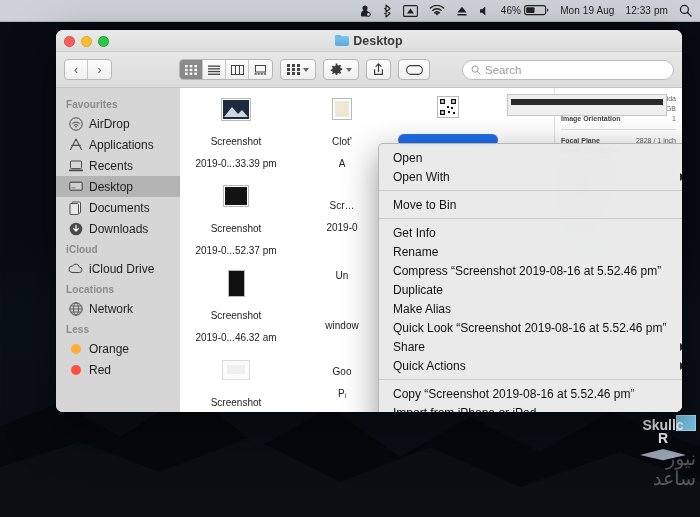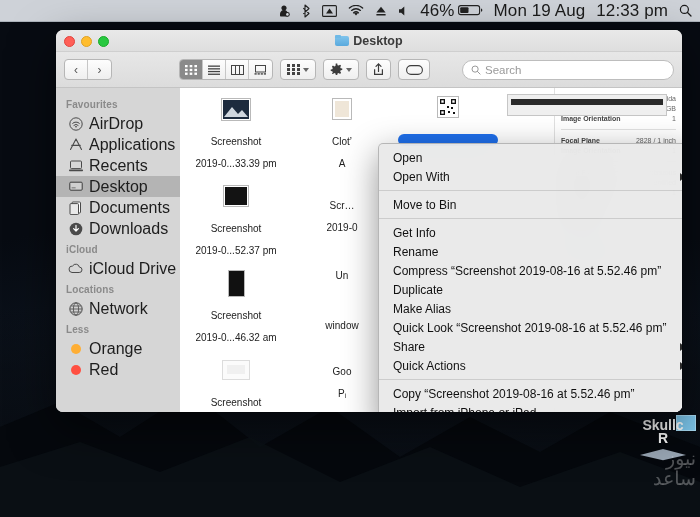--- a/index.html
+++ b/index.html
@@ -29,21 +29,21 @@
   
   #menubar {
     position: absolute; top: 0; left: 0; right: 0; height: 22px;
     background: rgba(223,228,233,0.92);
     border-bottom: 1px solid rgba(150,158,168,0.6);
     display: flex; align-items: center; justify-content: flex-end;
     padding-right: 8px; gap: 11px;
     font-size: 11.5px; color: #1b1b1b;
   }
   #menubar .mb-icon { display: flex; align-items: center; }
-  #menubar .mb-text { font-size: 17px; letter-spacing: .1px; }
+  #menubar .mb-text { font-size: 10px; letter-spacing: .1px; }
   .batt-wrap { display: flex; align-items: center; gap: 3px; }
 
   
   #finder {
     position: absolute; left: 56px; top: 30px; width: 626px; height: 382px;
     border-radius: 7px;
     box-shadow: 0 16px 45px rgba(0,0,0,.55), 0 0 0 .5px rgba(0,0,0,.35);
     overflow: hidden;
     background: #fff;
   }
@@ -102,21 +102,21 @@
 
   
   #sidebar {
     width: 124px; background: #d6d6d6; flex: 0 0 124px;
     padding: 6px 0 0 0; font-size: 11.5px; color: #222;
     overflow: hidden;
   }
   .sb-head { font-size: 10px; color: #8a8a8a; font-weight: 700;
     padding: 5px 0 3px 10px; letter-spacing: .1px;}
   .sb-item { display: flex; align-items: center; gap: 6px; height: 21px;
-    padding-left: 12px; font-size: 16px; color: #1d1d1d; }
+    padding-left: 12px; font-size: 12px; color: #1d1d1d; }
   .sb-item.sel { background: #b4b4b4; }
   .sb-ico { width: 15px; height: 15px; display:flex; align-items:center; justify-content:center;
     color:#4a4a4a; flex: 0 0 15px;}
   .dot { width: 10px; height: 10px; border-radius: 50%; display: inline-block; }
 
   
   #content { flex: 1; background: #fff; position: relative; overflow: hidden;
     display: flex; }
   #iconarea { flex: 1; position: relative; padding: 6px 0 0 0; }
   .col { position: absolute; top: 4px; width: 100px; }

